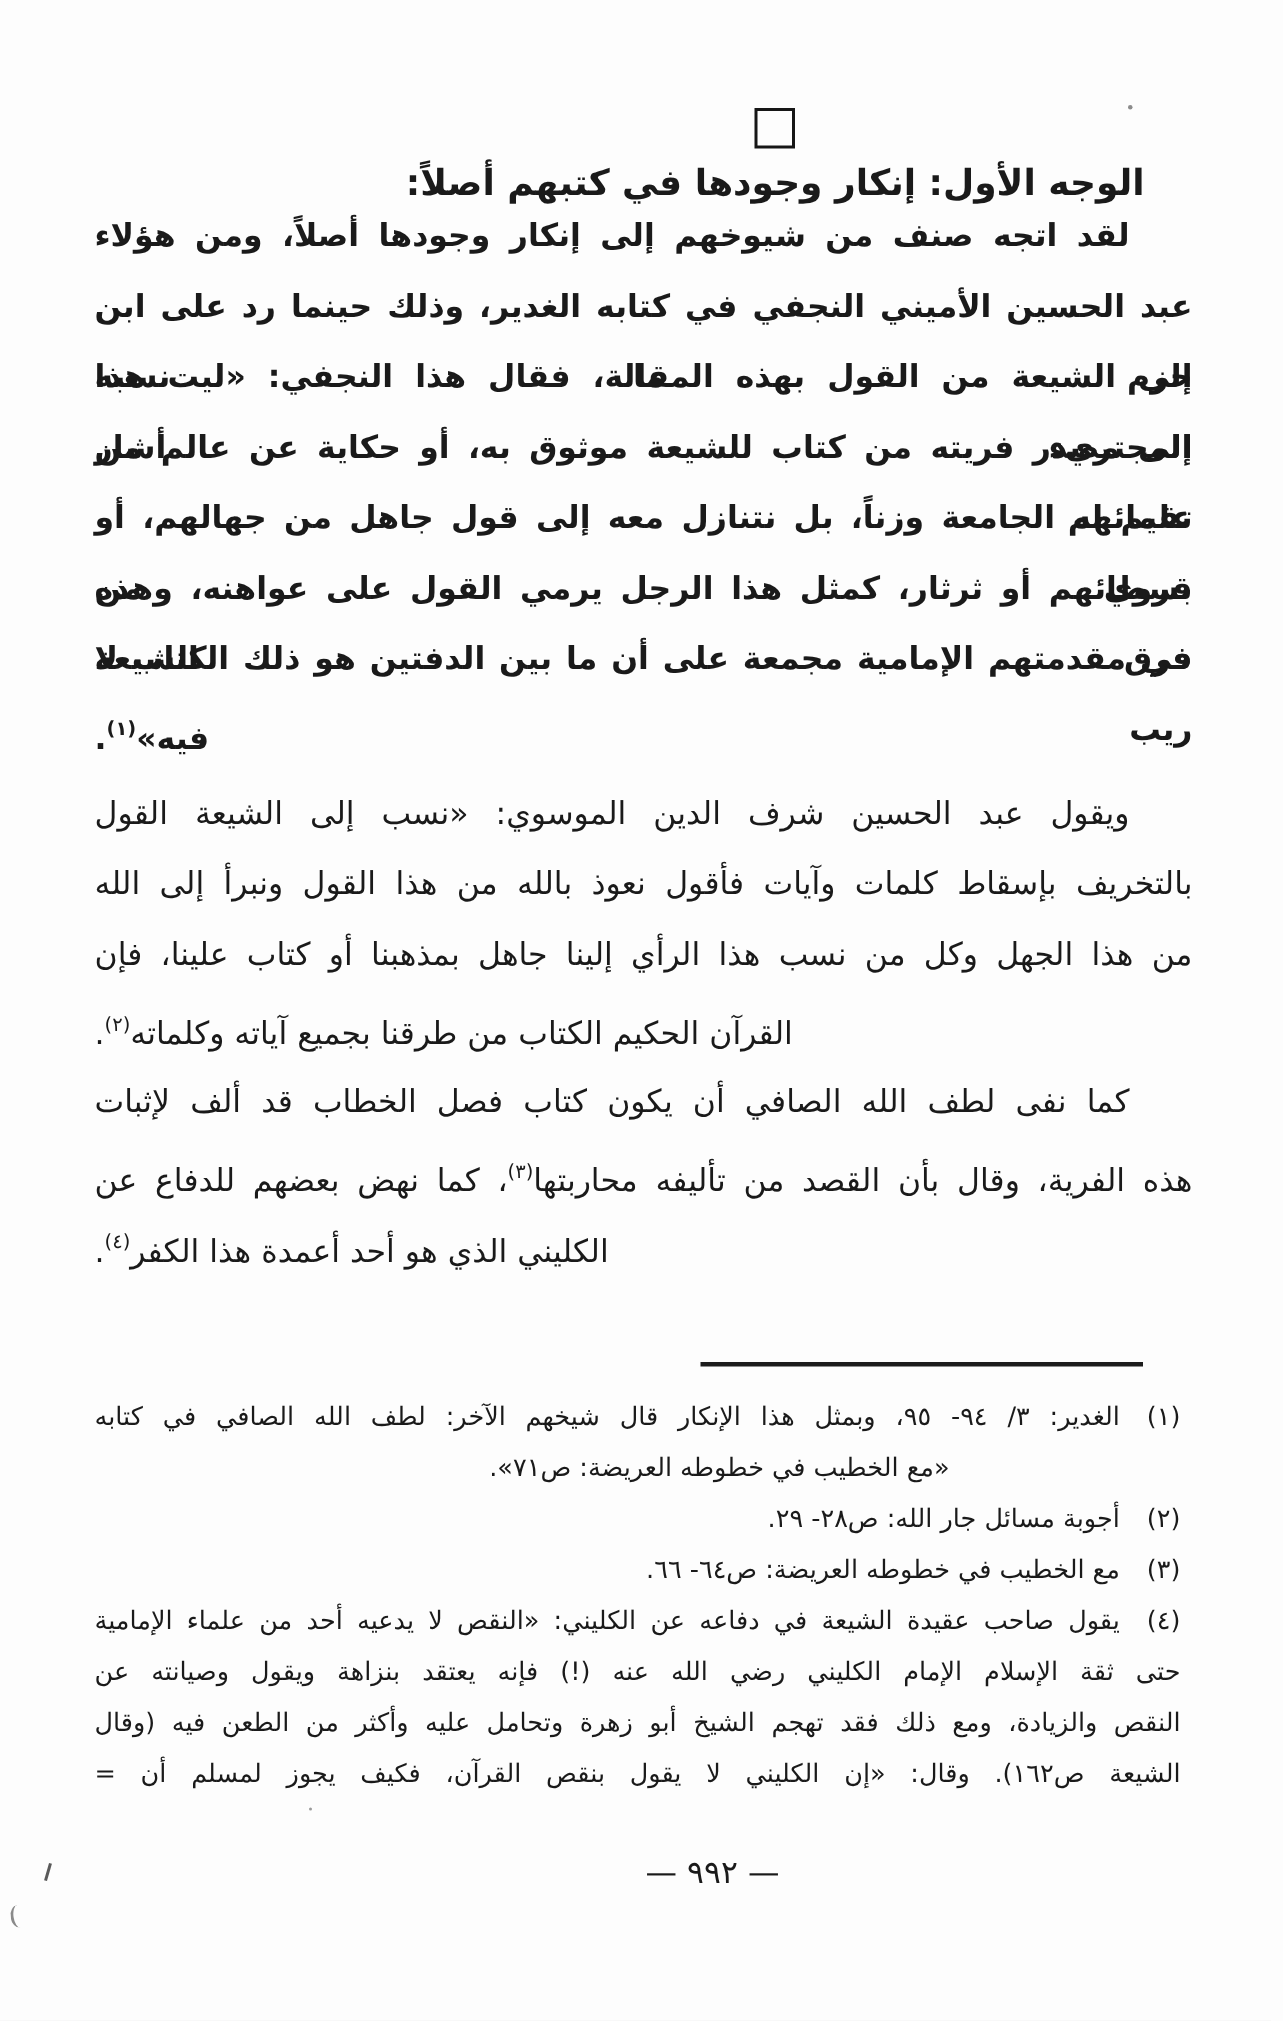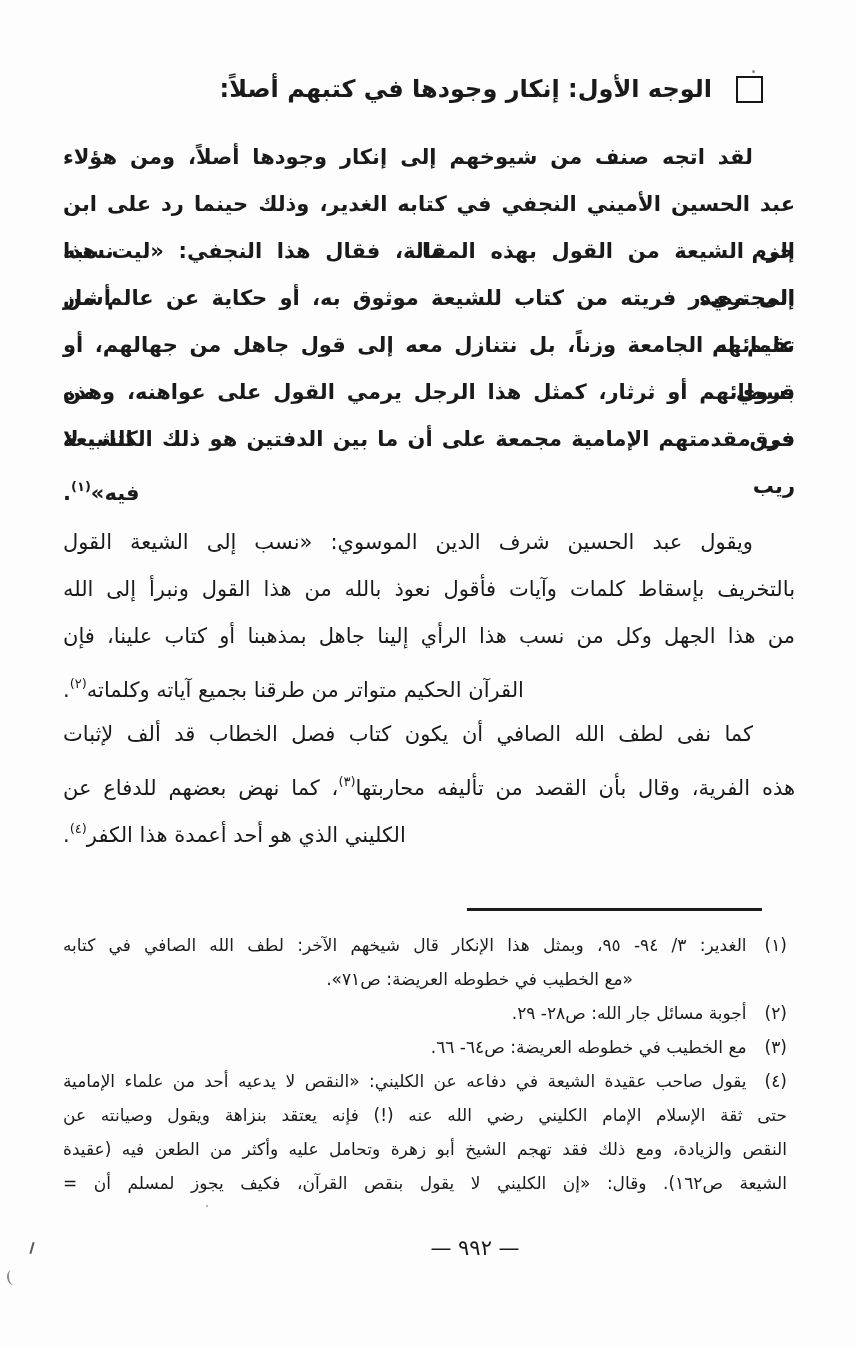--- a/index.html
+++ b/index.html
@@ -5,22 +5,22 @@
   html,body { margin:0; padding:0; }
   body { background:#e9e9e9; font-family:"DejaVu Sans", sans-serif; }
   .page {
     position:relative; width:855px; height:1347px; margin:0 auto;
     background:#fdfdfd; color:#1a1a1a; overflow:hidden;
     -webkit-font-smoothing:antialiased;
   }
   
   .heading {
     position:absolute; top:72px; right:92px;
-    direction:rtl; display:flex; align-items:center; gap:24px;
-    font-size:24px; font-weight:bold; line-height:34px; white-space:nowrap;
+    direction:rtl; display:flex; align-items:center; gap:6px;
+    font-size:24px; font-weight:bold; line-height:34px; white-space:nowrap;flex-direction:column;
   }
   .sq {
     display:inline-block; width:23px; height:23px;
     border:2.5px solid #161616; background:transparent; flex:0 0 auto;
   }
   
   .bodycol {
     position:absolute; left:63px; width:732px; direction:rtl;
     font-size:21px;
   }
@@ -87,39 +87,39 @@
     <div class="bline">تقيم له الجامعة وزناً، بل نتنازل معه إلى قول جاهل من جهالهم، أو قروي من</div>
     <div class="bline">بسطائهم أو ثرثار، كمثل هذا الرجل يرمي القول على عواهنه، وهذه فرق الشيعة</div>
     <div class="bline">في مقدمتهم الإمامية مجمعة على أن ما بين الدفتين هو ذلك الكتاب لا ريب</div>
     <div class="bline last"><span>فيه»</span><span class="sup">(١)</span><span>.</span></div>
   </div>
 
   <div class="bodycol p2">
     <div class="bline first">ويقول عبد الحسين شرف الدين الموسوي: «نسب إلى الشيعة القول</div>
     <div class="bline">بالتخريف بإسقاط كلمات وآيات فأقول نعوذ بالله من هذا القول ونبرأ إلى الله</div>
     <div class="bline">من هذا الجهل وكل من نسب هذا الرأي إلينا جاهل بمذهبنا أو كتاب علينا، فإن</div>
-    <div class="bline last"><span>القرآن الحكيم متواتر من طرقنا بجميع آياته وكلماته</span><span class="sup">(٢)</span><span>.</span></div>
+    <div class="bline last"><span>القرآن الحكيم الكتاب من طرقنا بجميع آياته وكلماته</span><span class="sup">(٢)</span><span>.</span></div>
   </div>
 
   <div class="bodycol p3">
     <div class="bline first">كما نفى لطف الله الصافي أن يكون كتاب فصل الخطاب قد ألف لإثبات</div>
     <div class="bline"><span>هذه الفرية، وقال بأن القصد من تأليفه محاربتها</span><span class="sup">(٣)</span><span>، كما نهض بعضهم للدفاع عن</span></div>
     <div class="bline last"><span>الكليني الذي هو أحد أعمدة هذا الكفر</span><span class="sup">(٤)</span><span>.</span></div>
   </div>
 
   <div class="fnrule"></div>
 
   <div class="fncol">
     <div class="fnline"><span class="fn-num">(١)</span><span>الغدير: ٣/ ٩٤- ٩٥، وبمثل هذا الإنكار قال شيخهم الآخر: لطف الله الصافي في كتابه</span></div>
     <div class="fnline title">«مع الخطيب في خطوطه العريضة: ص٧١».</div>
     <div class="fnline start"><span class="fn-num">(٢)</span><span>أجوبة مسائل جار الله: ص٢٨- ٢٩.</span></div>
     <div class="fnline start"><span class="fn-num">(٣)</span><span>مع الخطيب في خطوطه العريضة: ص٦٤- ٦٦.</span></div>
     <div class="fnline"><span class="fn-num">(٤)</span><span>يقول صاحب عقيدة الشيعة في دفاعه عن الكليني: «النقص لا يدعيه أحد من علماء الإمامية</span></div>
     <div class="fnline">حتى ثقة الإسلام الإمام الكليني رضي الله عنه (!) فإنه يعتقد بنزاهة ويقول وصيانته عن</div>
-    <div class="fnline">النقص والزيادة، ومع ذلك فقد تهجم الشيخ أبو زهرة وتحامل عليه وأكثر من الطعن فيه (عقيدة</div>
+    <div class="fnline">النقص والزيادة، ومع ذلك فقد تهجم الشيخ أبو زهرة وتحامل عليه وأكثر من الطعن فيه (وقال</div>
     <div class="fnline">الشيعة ص١٦٢). وقال: «إن الكليني لا يقول بنقص القرآن، فكيف يجوز لمسلم أن =</div>
   </div>
 
   <div class="pageno">— ٩٩٢ —</div>
 
   <div class="speck sp1"></div>
   <div class="speck sp2"></div>
   <div class="speck sp3"></div>
   <div class="speck sp4"></div>
 

